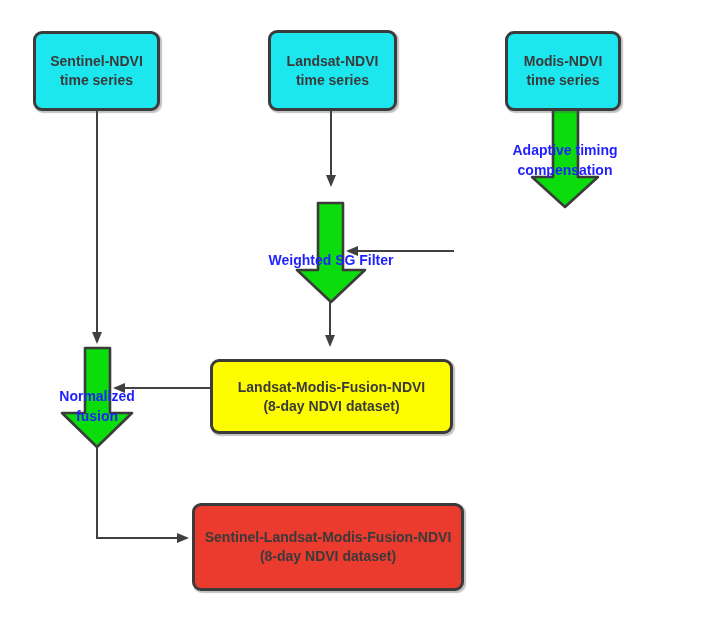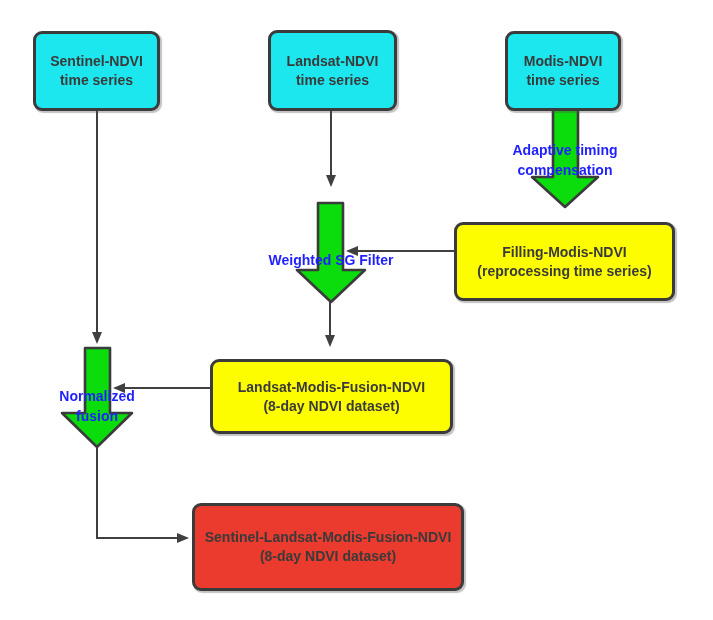--- a/index.html
+++ b/index.html
@@ -54,22 +54,20 @@
 
   <div class="node" style="left: 33px; top: 23px; width: 127px; height: 80px; background: var(--cyan);">Sentinel-NDVI
 time series</div>
 
   <div class="node" style="left: 268px; top: 22px; width: 129px; height: 81px; background: var(--cyan);">Landsat-NDVI
 time series</div>
 
   <div class="node" style="left: 505px; top: 23px; width: 116px; height: 80px; background: var(--cyan);">Modis-NDVI
 time series</div>
 
-  <div class="node" style="left: 454px; top: 214px; width: 221px; height: 79px; background: var(--yellow);">Filling-Modis-NDVI
-(reprocessing time series)</div>
 
   <div class="node" style="left: 210px; top: 351px; width: 243px; height: 75px; background: var(--yellow);">Landsat-Modis-Fusion-NDVI
 (8-day NDVI dataset)</div>
 
   <div class="node" style="left: 192px; top: 495px; width: 272px; height: 88px; background: var(--red);">Sentinel-Landsat-Modis-Fusion-NDVI
 (8-day NDVI dataset)</div>
 
   <div class="plabel" style="left:465px; top:140px; width:200px;">Adaptive timing
 compensation</div>
 

